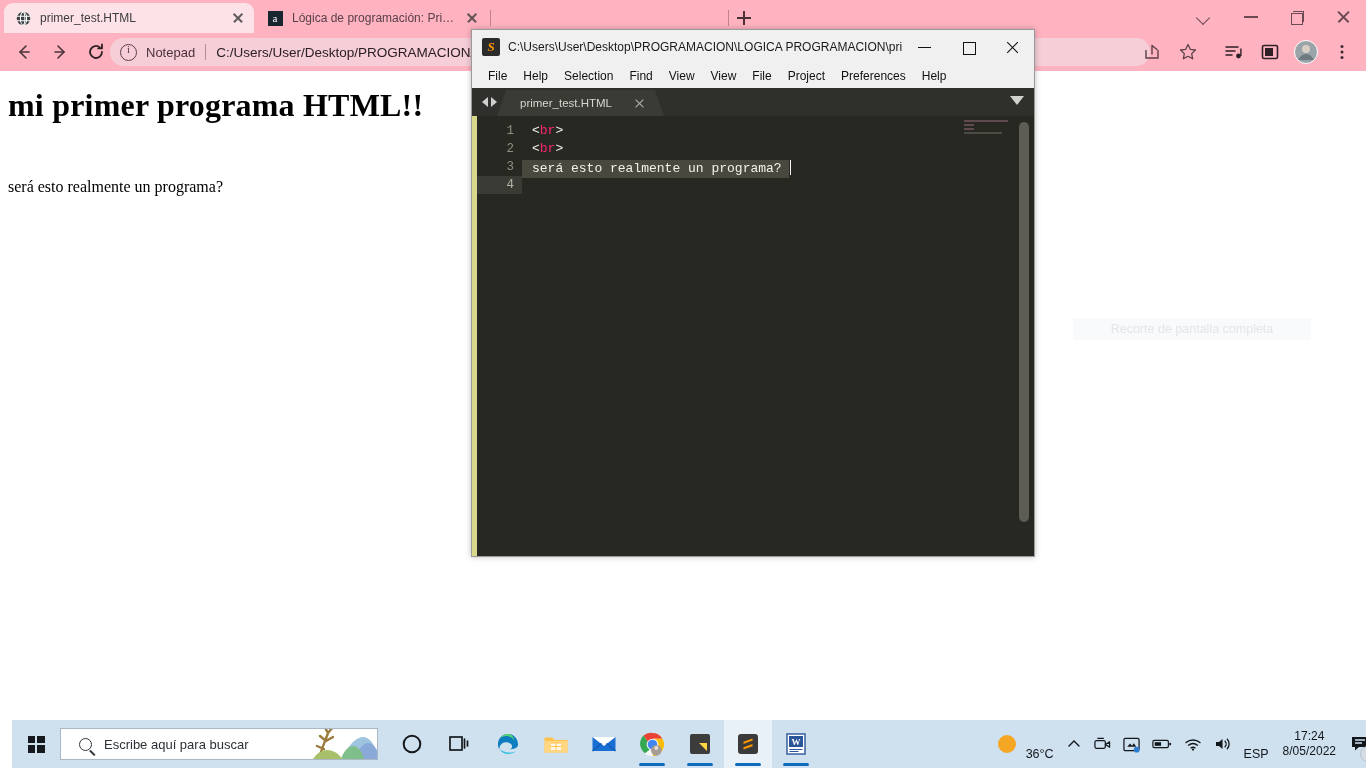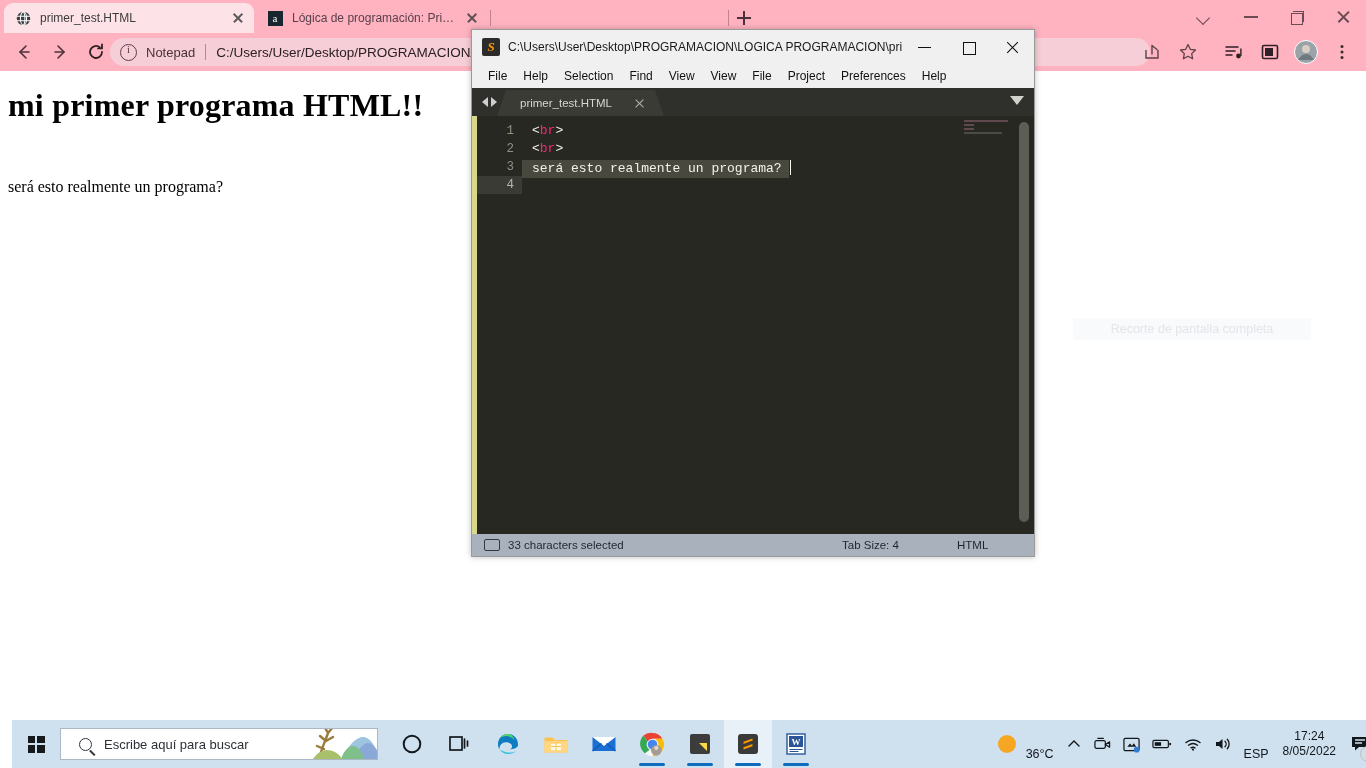--- a/index.html
+++ b/index.html
@@ -528,26 +528,20 @@
         <div class="st-minimap">
           <div class="mm-line" style="width:44px;background:#6b5159;"></div>
           <div class="mm-line" style="width:10px;background:#6b5159;"></div>
           <div class="mm-line" style="width:10px;background:#6b5159;"></div>
           <div class="mm-line" style="width:38px;background:#52524a;"></div>
         </div>
         <div class="st-scroll"></div>
       </div>
     </div>
 
-    <div class="st-statusbar">
-      <span class="sb-icon"></span>
-      <span class="sb-text">33 characters selected</span>
-      <span class="sb-tab">Tab Size: 4</span>
-      <span class="sb-syntax">HTML</span>
-    </div>
   </div>
 
   <div class="taskbar">
     <div class="tb-start">
       <span class="winlogo">
           <i></i>
           <i></i>
           <i></i>
           <i></i>
         </span>

